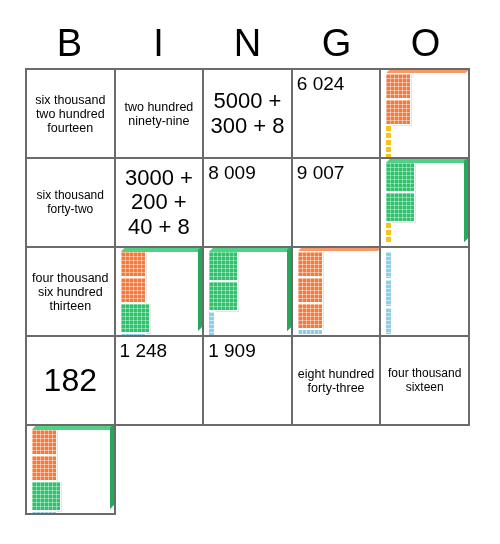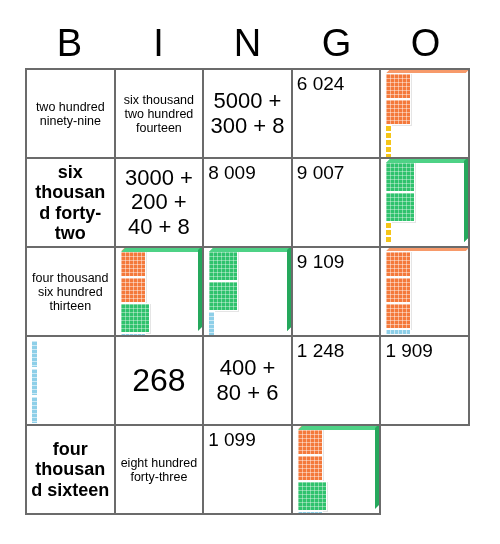--- a/index.html
+++ b/index.html
@@ -70,21 +70,21 @@
     justify-content: flex-start;
     text-align: left;
   }
   .txt {
     line-height: 1.12;
     color: #000000;
     word-wrap: break-word;
     width: 100%;
   }
   .fs-small { font-size: 12.5px; }
-  .fs-med   { font-size: 18px; font-weight: bold; }
+  .fs-med   { font-size: 12px; }
   .fs-large { font-size: 19px; }
   .fs-xl    { font-size: 22px; }
   .fs-huge  { font-size: 32px; }
 
   
   .blocks {
     position: relative;
     width: 100%;
     height: 100%;
   }
@@ -164,24 +164,24 @@
   <div class="header-row">
     <div class="header-cell">B</div>
     <div class="header-cell">I</div>
     <div class="header-cell">N</div>
     <div class="header-cell">G</div>
     <div class="header-cell">O</div>
   </div>
 
   <div class="grid" id="bingo-grid">
       <div class="cell center">
+        <div class="txt fs-small">six thousand two hundred fourteen</div>
+      </div>
+      <div class="cell center">
         <div class="txt fs-small">two hundred ninety-nine</div>
-      </div>
-      <div class="cell center">
-        <div class="txt fs-small">six thousand two hundred fourteen</div>
       </div>
       <div class="cell center">
         <div class="txt fs-xl">5000 + 300 + 8</div>
       </div>
       <div class="cell topleft">
         <div class="txt fs-large">6 024</div>
       </div>
       <div class="cell center">
         <div class="blocks">
           <div class="flat flat3d" style="left: 4px; top: 14px; width: 24px; height: 24px;"></div>
@@ -225,60 +225,51 @@
           <div class="rod-h" style="left: 4px; top: 40px; width: 24px; height: 4px;"></div>
         </div>
       </div>
       <div class="cell center">
         <div class="blocks">
           <div class="cube" style="left: 7px; top: 13px; width: 28px; height: 28px;"></div>
           <div class="cube" style="left: 43px; top: 13px; width: 28px; height: 28px;"></div>
           <div class="rod-v" style="left: 4px; top: 6px; width: 5px; height: 26px;"></div>
         </div>
       </div>
-      <div class="cell topleft">
-        <div class="txt fs-large">9 109</div>
-      </div>
       <div class="cell center">
         <div class="blocks">
           <div class="flat flat3d" style="left: 4px; top: 14px; width: 24px; height: 24px;"></div>
           <div class="flat flat3d" style="left: 31px; top: 14px; width: 24px; height: 24px;"></div>
           <div class="flat flat3d" style="left: 58px; top: 14px; width: 24px; height: 24px;"></div>
           <div class="rod-h" style="left: 4px; top: 40px; width: 24px; height: 4px;"></div>
           <div class="rod-h" style="left: 4px; top: 45px; width: 24px; height: 4px;"></div>
         </div>
       </div>
       <div class="cell center">
         <div class="blocks">
           <div class="rod-v" style="left: 4px; top: 6px; width: 5px; height: 26px;"></div>
           <div class="rod-v" style="left: 11px; top: 6px; width: 5px; height: 26px;"></div>
           <div class="rod-v" style="left: 18px; top: 6px; width: 5px; height: 26px;"></div>
           <div class="rod-v" style="left: 25px; top: 6px; width: 5px; height: 26px;"></div>
         </div>
       </div>
       <div class="cell center">
-        <div class="txt fs-huge">268</div>
-      </div>
-      <div class="cell center">
-        <div class="txt fs-xl">400 + 80 + 6</div>
+        <div class="txt fs-huge">182</div>
       </div>
       <div class="cell topleft">
         <div class="txt fs-large">1 248</div>
       </div>
       <div class="cell topleft">
         <div class="txt fs-large">1 909</div>
       </div>
       <div class="cell center">
+        <div class="txt fs-small">eight hundred forty-three</div>
+      </div>
+      <div class="cell center">
         <div class="txt fs-med">four thousand sixteen</div>
-      </div>
-      <div class="cell center">
-        <div class="txt fs-small">eight hundred forty-three</div>
-      </div>
-      <div class="cell topleft">
-        <div class="txt fs-large">1 099</div>
       </div>
       <div class="cell center">
         <div class="blocks">
           <div class="flat flat3d" style="left: 4px; top: 14px; width: 24px; height: 24px;"></div>
           <div class="flat flat3d" style="left: 31px; top: 14px; width: 24px; height: 24px;"></div>
           <div class="cube" style="left: 61px; top: 13px; width: 28px; height: 28px;"></div>
           <div class="rod-h" style="left: 4px; top: 40px; width: 24px; height: 4px;"></div>
         </div>
       </div>
     </div>

